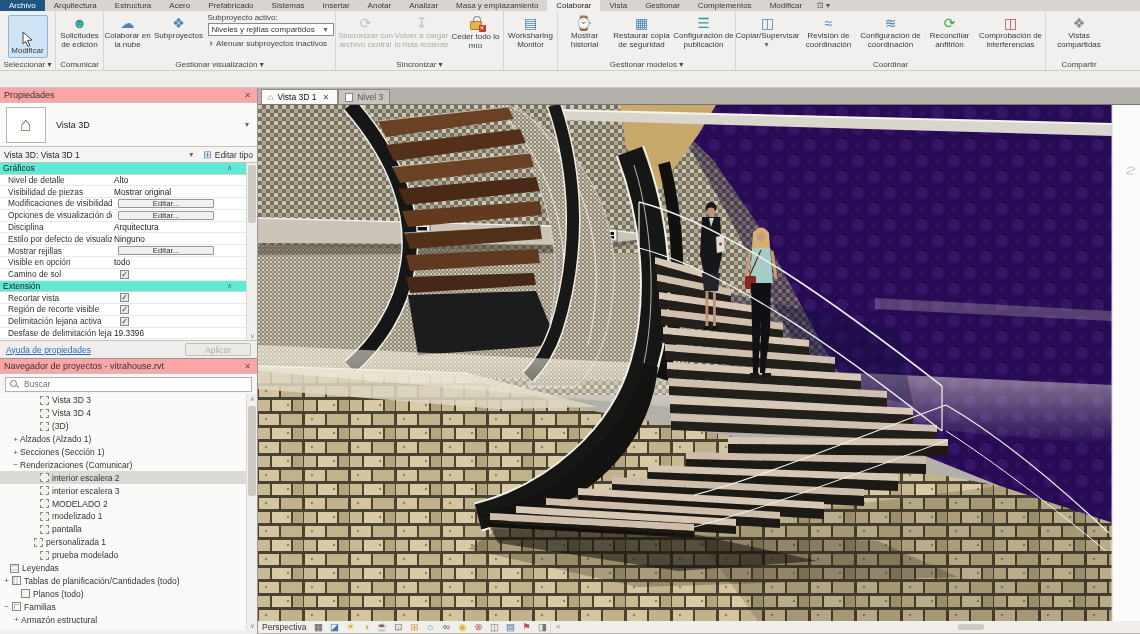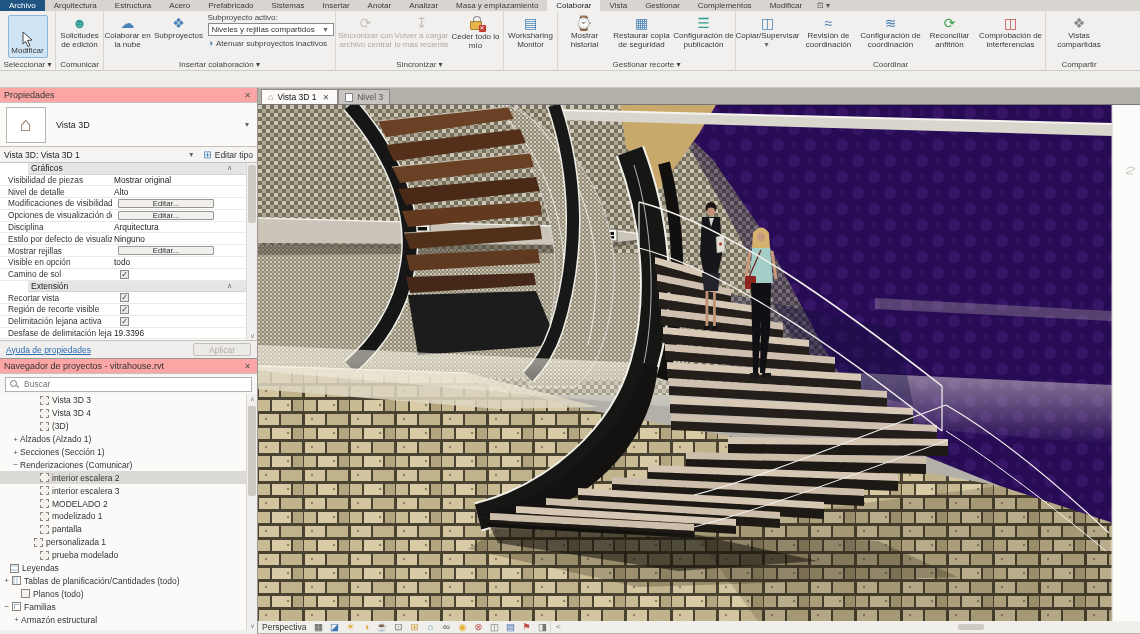--- a/index.html
+++ b/index.html
@@ -40,31 +40,31 @@
   .typename{flex:1;padding-left:10px;font-size:9px;color:#222;}
   .ddar{color:#666;font-size:8px;padding-right:2px;}
   .instrow{height:16px;display:flex;align-items:center;border-bottom:1px solid #c5c2bd;background:#f5f4f2;padding:0 4px;font-size:8.5px;}
   .instrow .nm{flex:1;color:#222;}
   .edittipo{display:flex;align-items:center;gap:3px;color:#333;}
   .edittipo .eic{color:#4a84b8;font-size:10px;}
   .pgrid{position:relative;height:178px;overflow:hidden;background:#fff;border-bottom:1px solid #c5c2bd;}
   .prow{display:flex;height:11.8px;align-items:center;border-bottom:1px solid #eceae6;font-size:8.3px;}
   .prow .pl{width:112px;padding-left:8px;color:#333;white-space:nowrap;overflow:hidden;}
   .prow .pv{flex:1;color:#222;padding-left:2px;white-space:nowrap;}
-  .psec{display:flex;height:11.5px;align-items:center;background:#e5e5e5;border-bottom:1px solid #d5d2cc;font-size:8.5px;color:#222;margin-left:28px;}
+  .psec{display:flex;height:11.5px;align-items:center;background:#5eead4;border-bottom:1px solid #d5d2cc;font-size:8.5px;color:#222;}
   .psec .pl{flex:1;padding-left:3px;}
   .psec .pinz{padding-right:14px;color:#666;font-size:7px;}
   .btn-editar{width:96px;height:9.5px;background:#f2f0ee;border:1px solid #9a9792;border-radius:1px;font-size:7.8px;line-height:8px;text-align:center;color:#333;margin-left:6px;}
   .pchk{width:9px;height:9px;border:1px solid #888;background:#e9e9ea;font-size:8px;line-height:8px;text-align:center;color:#333;margin-left:8px;}
   .vscroll{position:absolute;right:0;top:0;bottom:0;width:11px;background:#f0efed;border-left:1px solid #dcd9d4;}
   .vthumb{position:absolute;left:1px;width:8px;background:#cdcac4;border-radius:2px;}
   .sarr{position:absolute;left:0;width:11px;text-align:center;font-size:6px;color:#777;}
   .propfoot{height:18px;display:flex;align-items:center;padding:0 6px;background:#f0efed;border-bottom:1px solid #9a9792;}
   .helplink{color:#2a6db5;text-decoration:underline;font-size:8.5px;flex:1;}
-  .btn-aplicar{width:58px;height:13px;background:#eceae7;border:1px solid #c2bfba;color:#b0ada8;font-size:8.5px;text-align:center;line-height:12px;border-radius:2px;}
+  .btn-aplicar{width:66px;height:13px;background:#eceae7;border:1px solid #c2bfba;color:#b0ada8;font-size:8.5px;text-align:center;line-height:12px;border-radius:2px;}
   .searchrow{height:20px;display:flex;align-items:center;padding:2px 5px;background:#f7f6f4;}
   .searchbox{flex:1;height:15px;border:1px solid #b5b2ad;background:#fff;display:flex;align-items:center;padding:0 4px;gap:4px;}
   .searchbox input{border:none;outline:none;flex:1;font-size:8.5px;color:#333;background:transparent;}
   .sico{position:relative;width:8px;height:8px;}
   .sico:before{content:"";position:absolute;left:0;top:0;width:5px;height:5px;border:1px solid #777;border-radius:50%;}
   .sico:after{content:"";position:absolute;left:5.5px;top:5.5px;width:3px;height:1.2px;background:#777;transform:rotate(45deg);}
   .tree{position:relative;height:236px;overflow:hidden;background:#fbfaf9;font-size:8.5px;}
   .trow{display:flex;height:12.9px;align-items:center;white-space:nowrap;color:#333;}
   .trow.sel{background:#dcdad6;}
   .texp{width:9px;color:#555;font-size:8px;text-align:center;}
@@ -157,21 +157,21 @@
           <div class="sub-select">
             <span>Niveles y rejillas compartidos</span>
             <span class="ddar">▾</span>
           </div>
           <div class="sub-chk">
             <span class="ricon i-blue" style="font-size:9px;height:9px;line-height:9px">◑</span>
             <span>Atenuar subproyectos inactivos</span>
           </div>
         </div>
       </div>
-      <div class="rpanel-label"><span>Insertar colaboración</span> <span>▾</span></div>
+      <div class="rpanel-label"><span>Gestionar visualización</span> <span>▾</span></div>
     </div>
 
     <div class="rpanel" style="width:168px">
       <div class="rpanel-body">
         <div class="rbtn disabled" style="width:56px">
           <span class="ricon i-grey">⟳</span>
           <span>Sincronizar con archivo central</span>
         </div>
         <div class="rbtn disabled" style="width:56px">
           <span class="ricon i-grey">↧</span>
@@ -205,21 +205,21 @@
         </div>
         <div class="rbtn" style="width:62px">
           <span class="ricon i-blue">▦</span>
           <span>Restaurar copia de seguridad</span>
         </div>
         <div class="rbtn" style="width:62px">
           <span class="ricon i-teal">☰</span>
           <span>Configuración de publicación</span>
         </div>
       </div>
-      <div class="rpanel-label"><span>Gestionar recorte</span> <span>▾</span></div>
+      <div class="rpanel-label"><span>Gestionar modelos</span> <span>▾</span></div>
     </div>
 
     <div class="rpanel" style="width:310px">
       <div class="rpanel-body">
         <div class="rbtn" style="width:62px">
           <span class="ricon i-blue">◫</span>
           <span>Copiar/Supervisar</span>
           <span class="ddar">▾</span>
         </div>
         <div class="rbtn" style="width:60px">
@@ -280,26 +280,26 @@
       </span>
     </div>
 
     <div class="pgrid">
       <div style="margin-right:11px">
         <div class="psec">
             <span class="pl">Gráficos</span>
             <span class="pinz">∧</span>
           </div>
         <div class="prow">
+            <span class="pl">Nivel de detalle</span>
+            <span class="pv">Alto</span>
+          </div>
+        <div class="prow">
             <span class="pl">Visibilidad de piezas</span>
             <span class="pv">Mostrar original</span>
-          </div>
-        <div class="prow">
-            <span class="pl">Nivel de detalle</span>
-            <span class="pv">Alto</span>
           </div>
         <div class="prow">
             <span class="pl">Modificaciones de visibilidad/g...</span>
             <span class="btn-editar">Editar...</span>
           </div>
         <div class="prow">
             <span class="pl">Opciones de visualización de gr...</span>
             <span class="btn-editar">Editar...</span>
           </div>
         <div class="prow">

